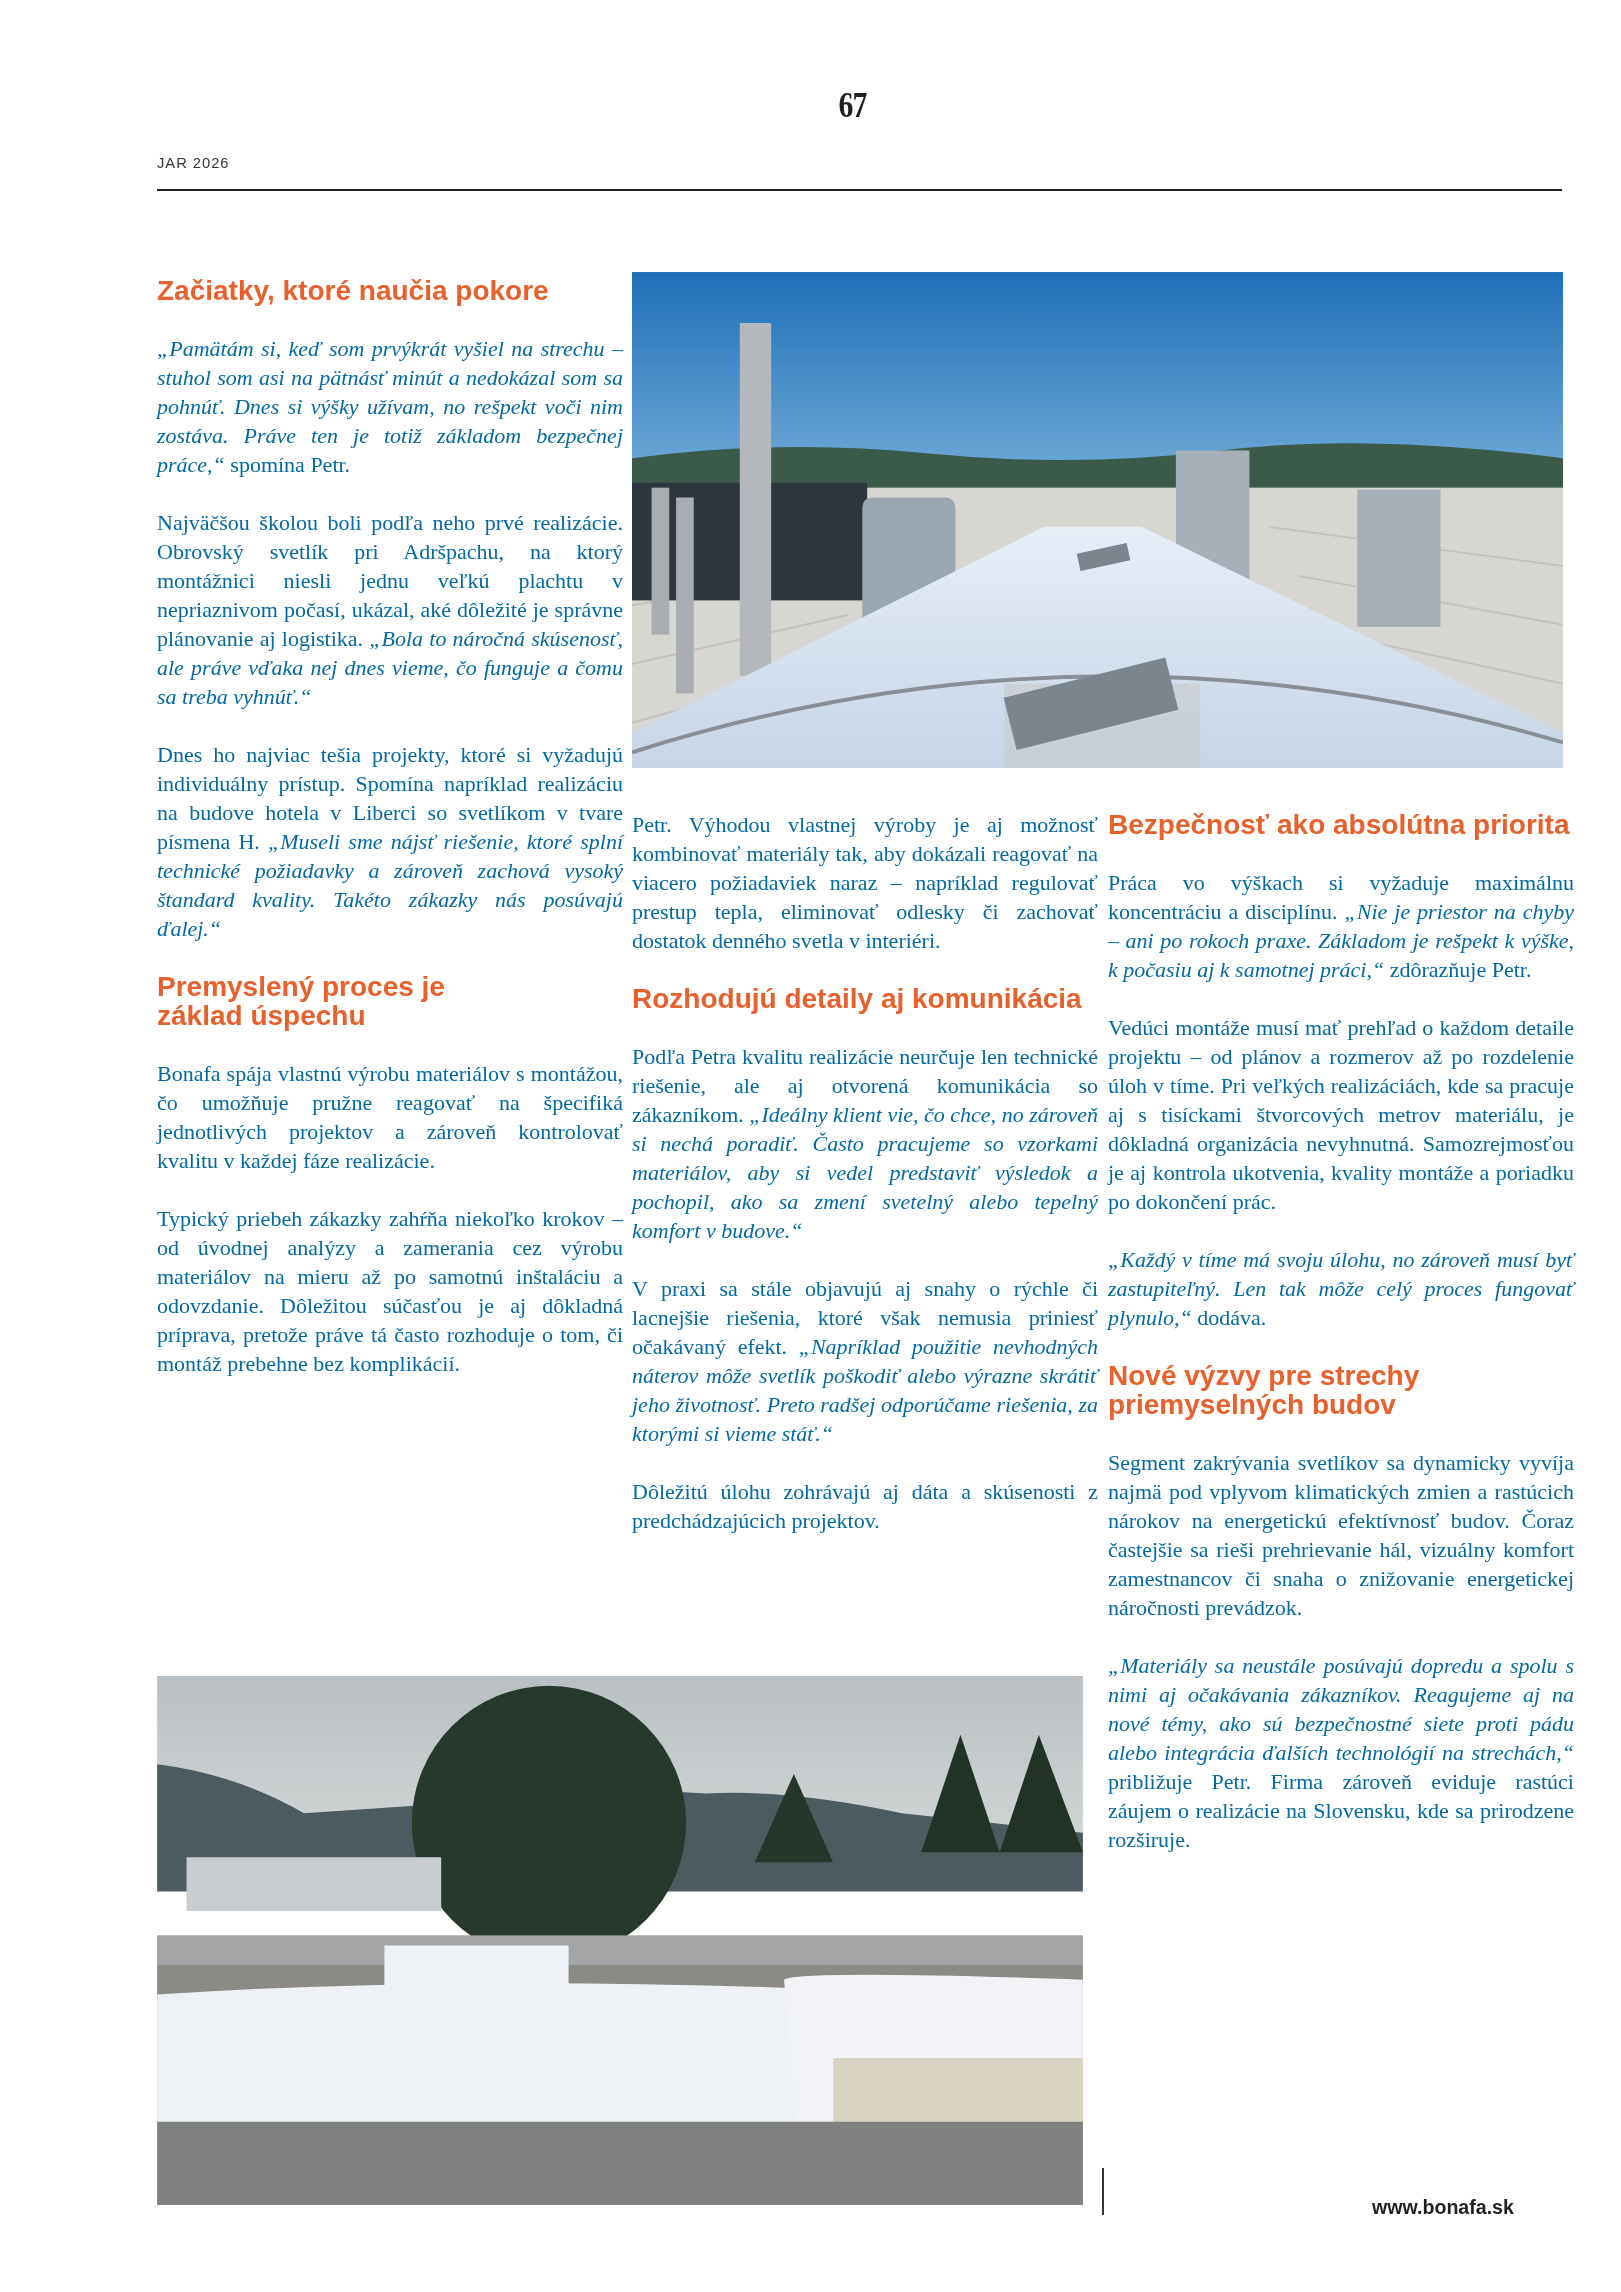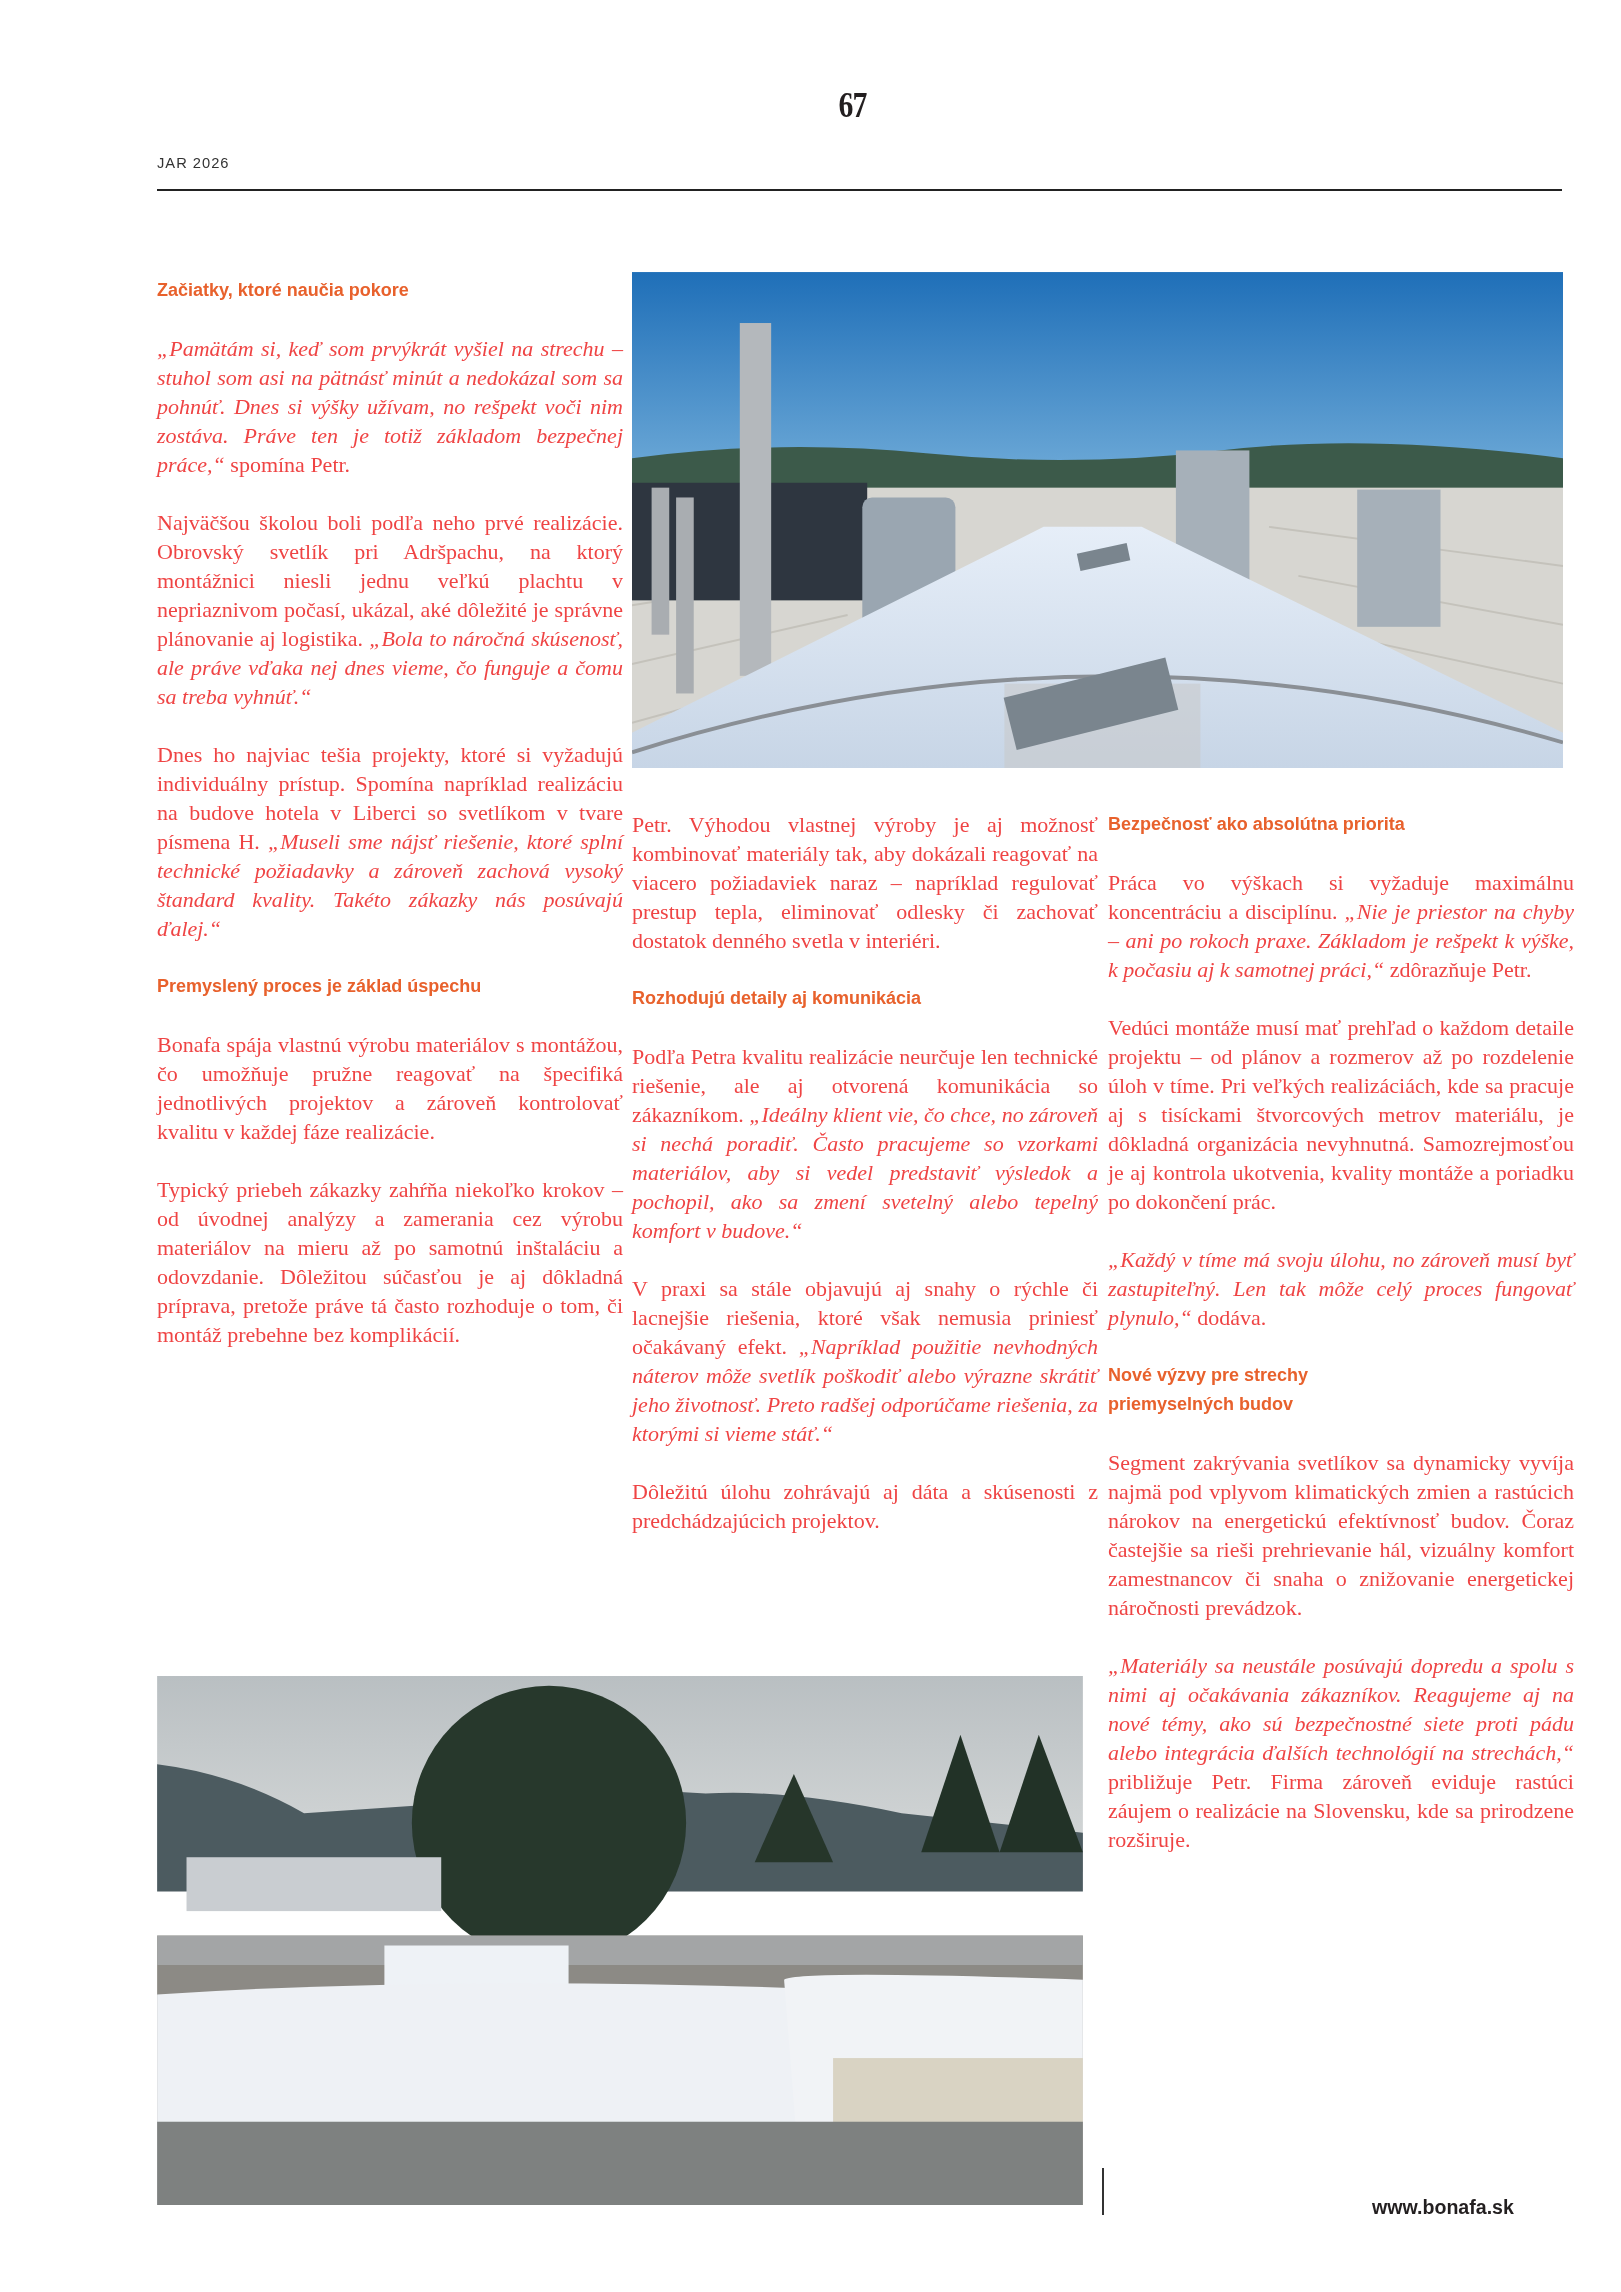--- a/index.html
+++ b/index.html
@@ -20,25 +20,25 @@
     position: absolute; left: 157px; top: 189px; width: 1405px; height: 2px; background: #222;
   }
 
   .col { position: absolute; width: 466px; }
   .col-1 { left: 157px; top: 276px; }
   .col-2 { left: 632px; top: 810px; }
   .col-3 { left: 1108px; top: 810px; }
 
   .heading {
     font-family: "Liberation Sans", sans-serif; font-weight: bold; color: #e8612c;
-    font-size: 18px; line-height: 29px; margin-bottom: 29px;
+    font-size: 28px; line-height: 29px; margin-bottom: 29px;
   }
   .para {
     font-family: "Liberation Serif", serif; font-size: 22px; line-height: 29px;
-    text-align: justify; hyphens: manual; margin-bottom: 29px; color: #ef4444;
+    text-align: justify; hyphens: manual; margin-bottom: 29px; color: #0369a1;
   }
   .quote { font-style: italic; }
 
   .photo { position: absolute; overflow: hidden; }
   .photo-top { left: 632px; top: 272px; width: 931px; height: 496px; }
   .photo-bottom { left: 157px; top: 1676px; width: 926px; height: 529px; }
 
   .footer-rule { position: absolute; left: 1102px; top: 2168px; width: 2px; height: 47px; background: #333; }
   .footer-url {
     position: absolute; left: 1372px; top: 2196px; width: 178px; text-align: left;

